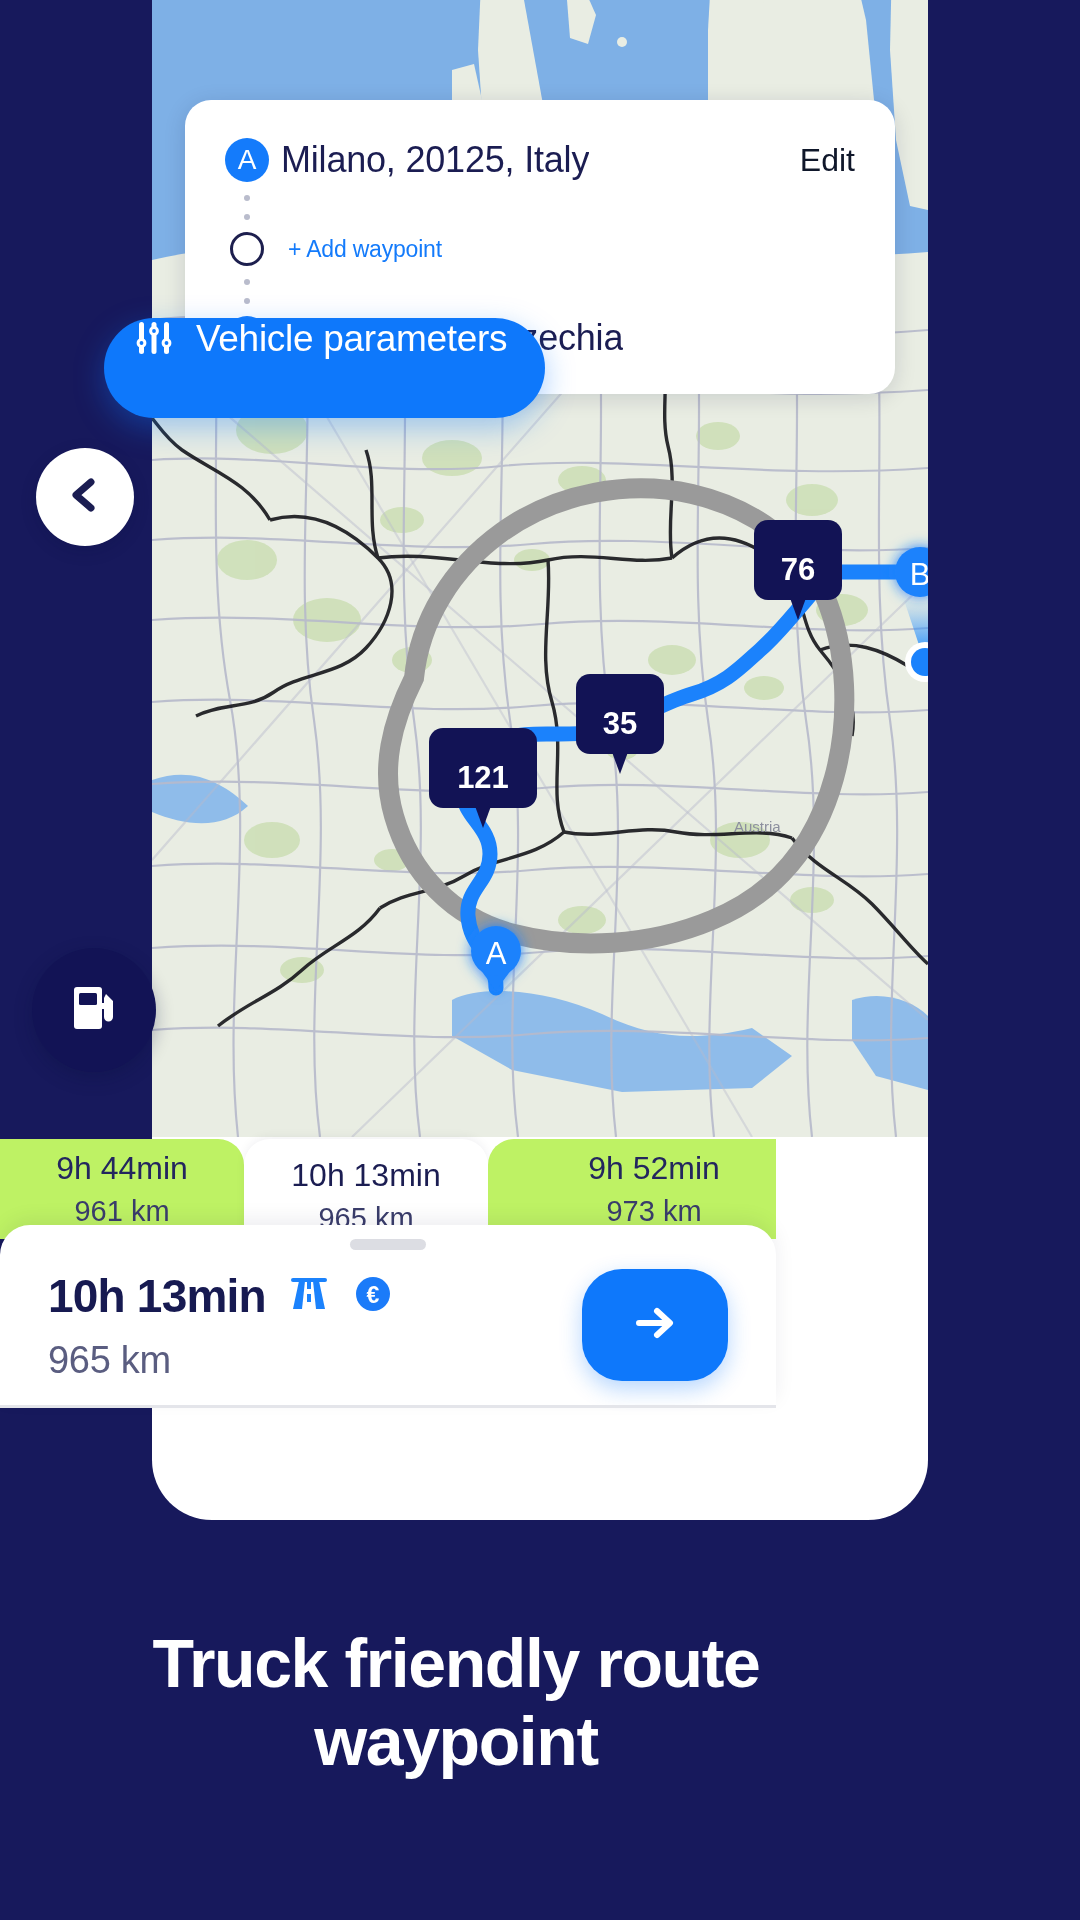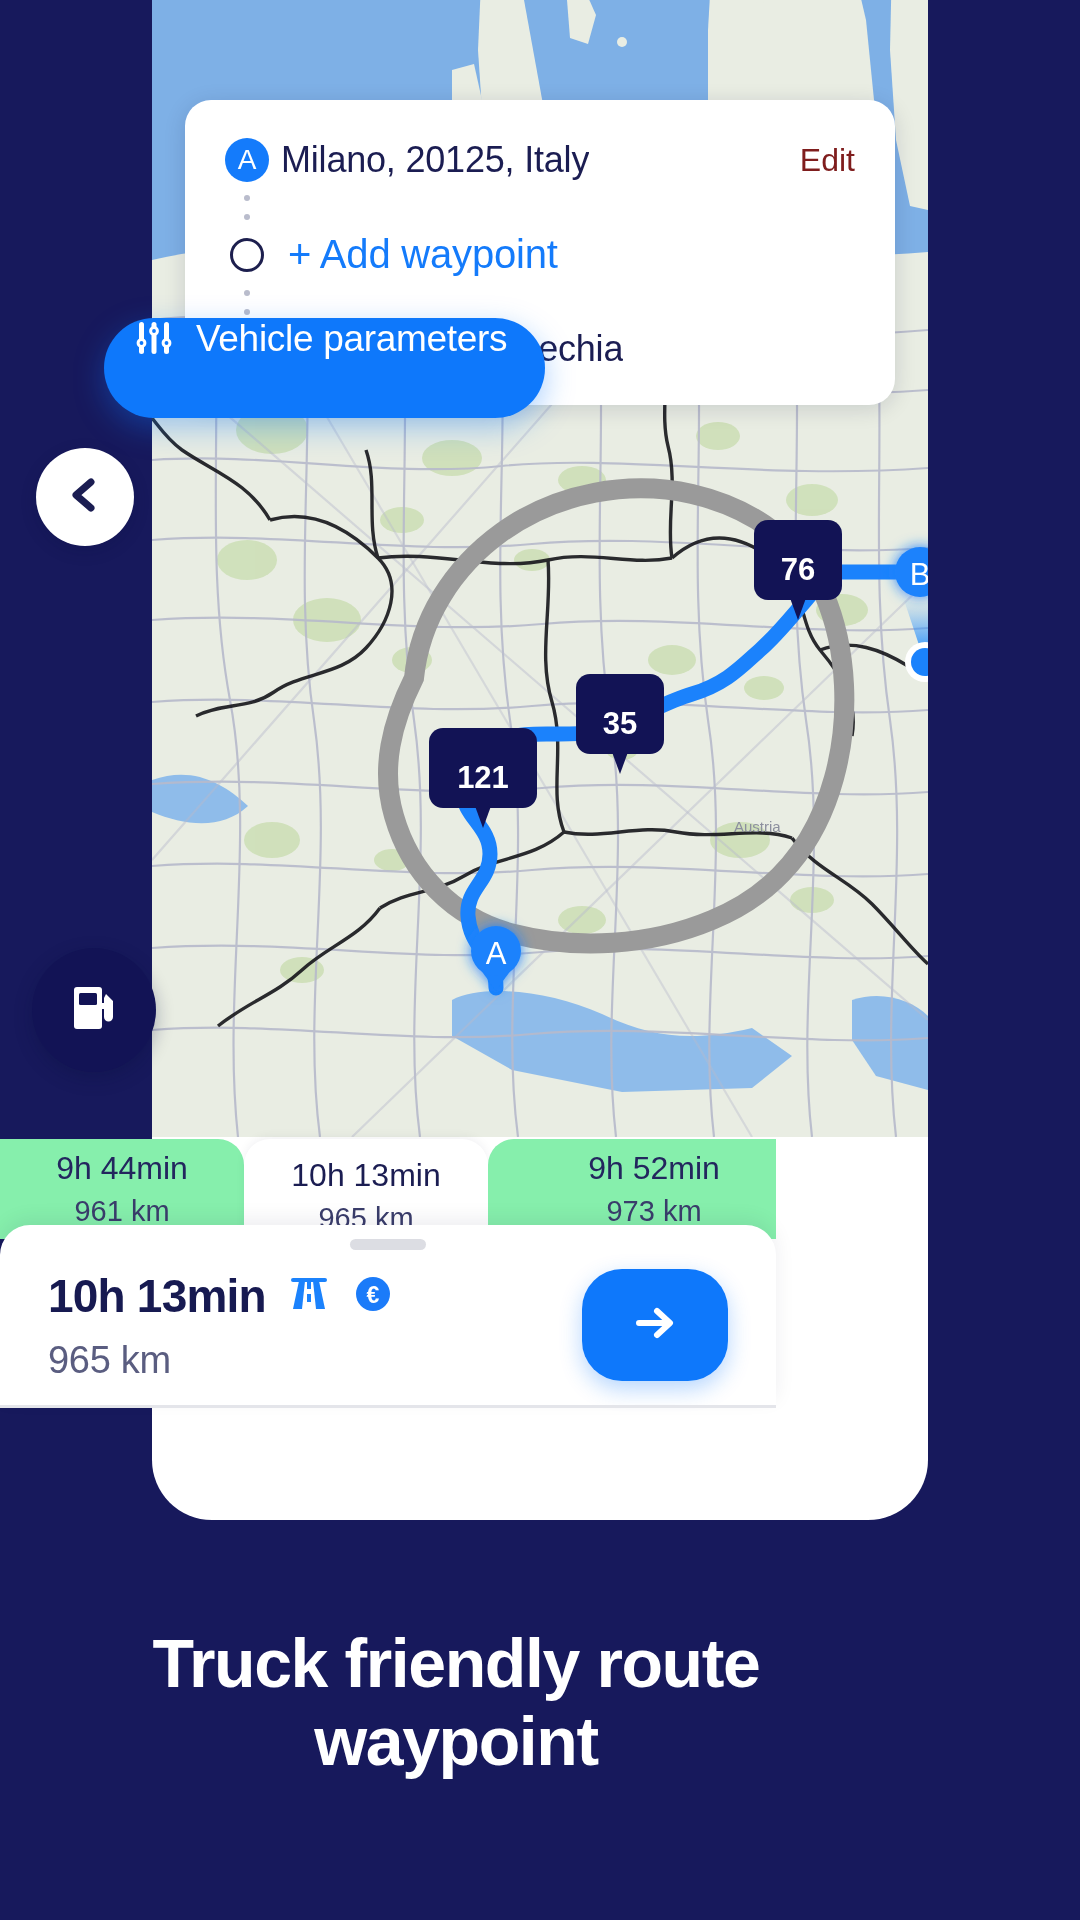--- a/index.html
+++ b/index.html
@@ -49,23 +49,23 @@
   }
   .pin-hollow {
     width:34px; height:34px; border-radius:50%;
     border:3.5px solid #1d1f4e; margin-left:5px; margin-right:5px;
     flex:0 0 auto; background:transparent;
   }
   .addr {
     margin-left:12px; font-size:36px; color:#1B1D52; letter-spacing:-.2px;
     white-space:nowrap; overflow:hidden; text-overflow:ellipsis;
   }
-  .addr-wp { margin-left:19px; font-size:40px; color:#147BFB; letter-spacing:-.2px; }
+  .addr-wp { margin-left:19px; font-size:23px; color:#147BFB; letter-spacing:-.2px; }
   .edit {
-    margin-left:auto; font-size:32px; color:#7f1d1d; flex:0 0 auto; padding-left:16px;
+    margin-left:auto; font-size:32px; color:#0f172a; flex:0 0 auto; padding-left:16px;
   }
   .dots { height:50px; margin-left:19px; display:flex; flex-direction:column;
           justify-content:center; gap:13px; }
   .dots i { display:block; width:6px; height:6px; border-radius:50%; background:#B9BCCC; }
 
   
   .veh-btn {
     position:absolute; left:104px; top:318px;
     height:100px; padding:0 38px 0 30px;
     background:#0E78FB; border-radius:50px;
@@ -93,21 +93,21 @@
     box-shadow:0 6px 18px rgba(10,15,60,.3);
     z-index:25;
   }
 
   
   .tabs {
     position:absolute; left:0; top:1139px; width:776px; height:114px;
     display:flex; align-items:flex-start;
   }
   .tab {
-    flex:1 1 0; height:100px; background:#86efac;
+    flex:1 1 0; height:100px; background:#bef264;
     display:flex; flex-direction:column; align-items:center; justify-content:center;
     gap:8px;
   }
   .tab.left  { border-radius:0 26px 0 0; }
   .tab.right { border-radius:26px 0 0 0;padding-left:44px; }
   .tab.active {
     background:#ffffff; height:114px; border-radius:26px 26px 0 0;
     box-shadow:0 -3px 10px rgba(10,15,60,.05);
   }
   .tab .t-time { font-size:32px; color:#23265E; }

